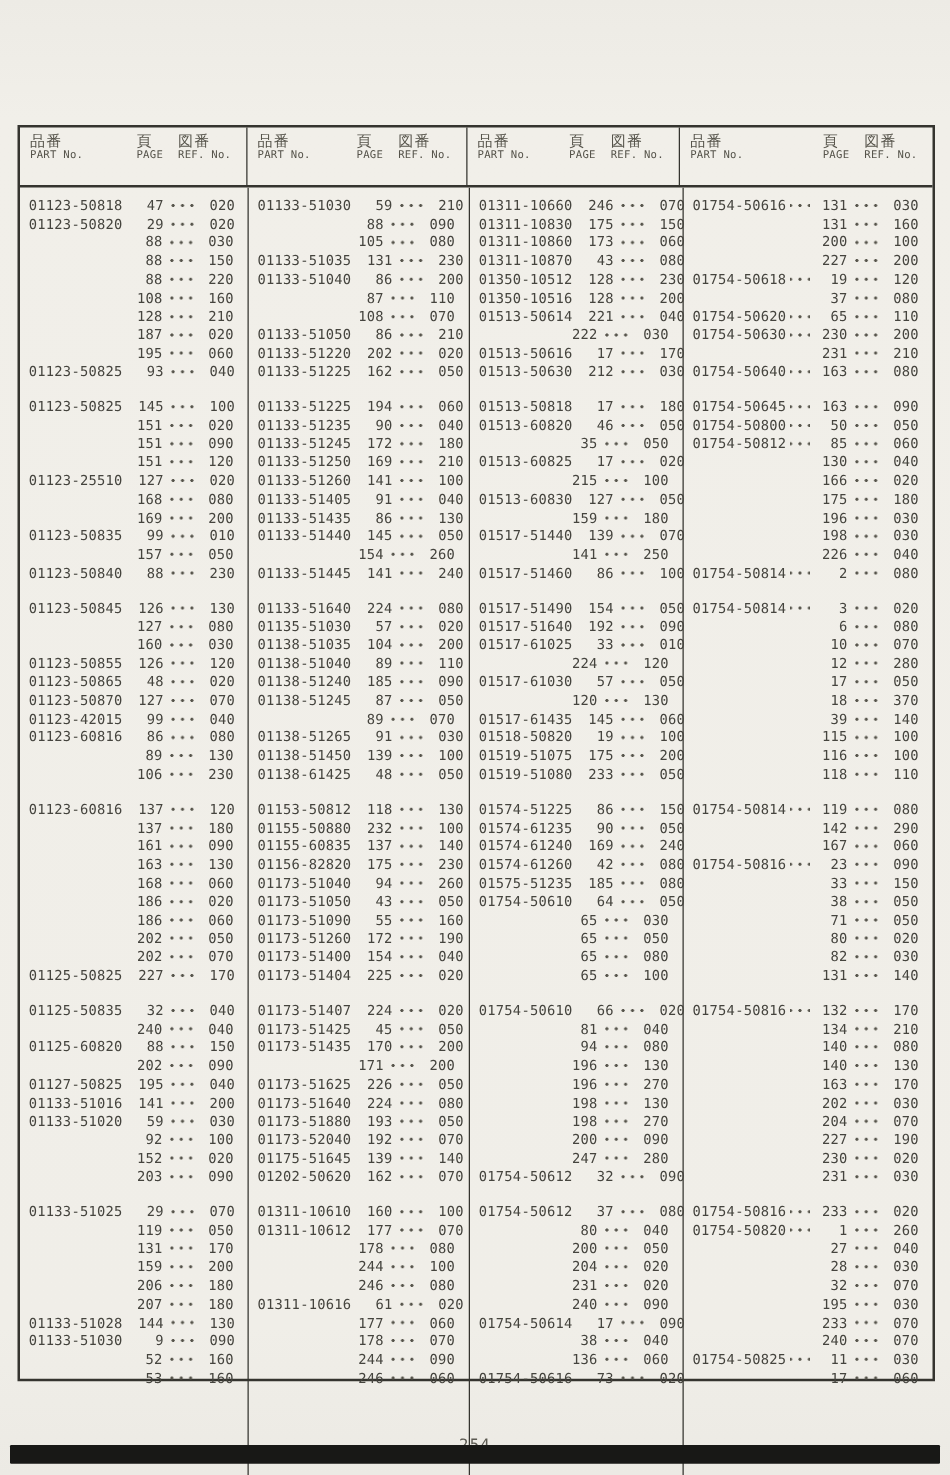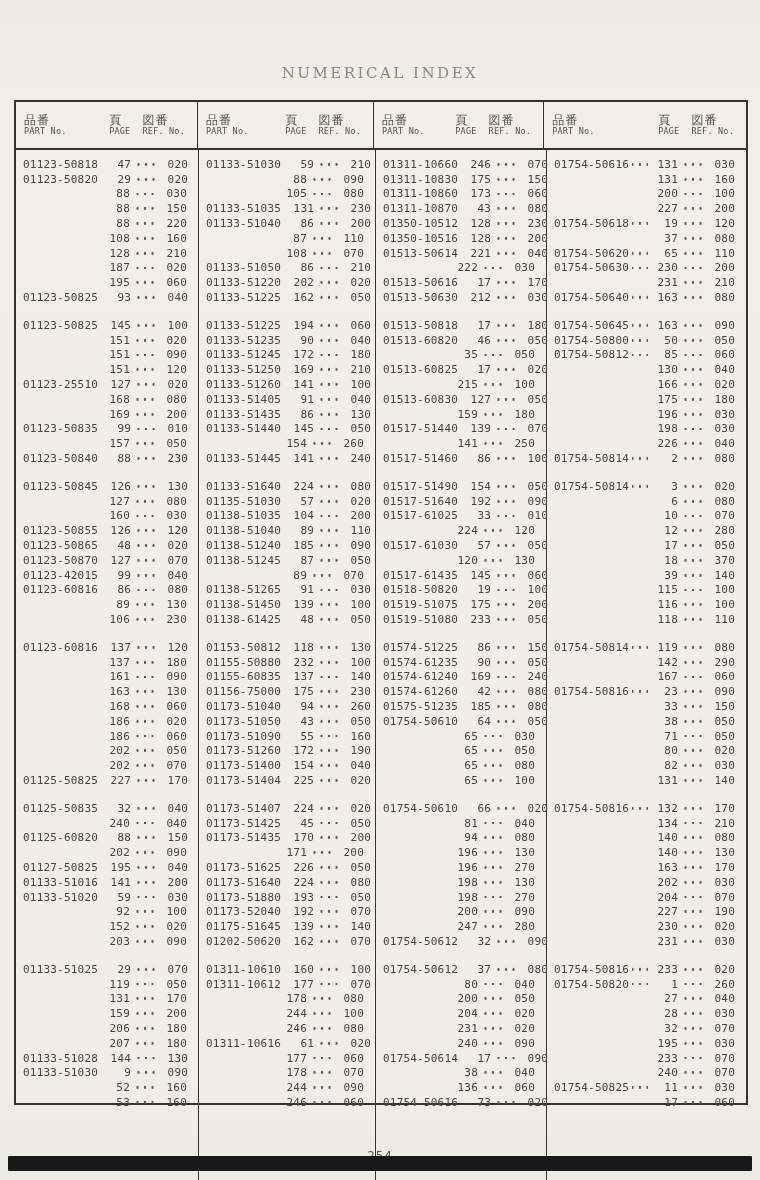--- a/index.html
+++ b/index.html
@@ -32,21 +32,21 @@
   }
   
   .index-table {
     position:absolute; left:14px; top:100px;
     width:734px; height:1005px;
     border:2px solid #35342f;
     background:transparent;
   }
   .thead { display:flex; height:48px; border-bottom:2px solid #35342f; }
   .hcell {
-    display:flex; align-items:center;
+    display:flex; align-items:flex-start;
     padding:5px 12px 5px 8px;
   }
   .hcell, .bcol { border-right:1.5px solid #35342f; }
   .hcell:nth-child(1), .bcol:nth-child(1) { width:183px; }
   .hcell:nth-child(2), .bcol:nth-child(2) { width:177px; }
   .hcell:nth-child(3), .bcol:nth-child(3) { width:171px; }
   .hcell:nth-child(4), .bcol:nth-child(4) { width:203px; border-right:none; }
   .hstack { display:flex; flex-direction:column; line-height:1.05; }
   .hstack .kanji {
     font-family:"DejaVu Sans",sans-serif;
@@ -93,21 +93,20 @@
     width:744px; height:15px;
     background:#181816;
     border-radius:1px;
   }
 </style>
 </head>
 <body>
 
 <div class="page">
 
-  <div class="title-en">NUMERICAL INDEX</div>
 
   <div class="index-table">
     <div class="thead">
       <div class="hcell">
         <div class="hstack">
           <span class="kanji">品番</span>
           <span class="latin">PART No.</span>
         </div>
         <div class="hspacer"></div>
         <div class="hstack">
@@ -837,21 +836,21 @@
               <span class="ref">100</span>
             </div>
             <div class="row has-part">
               <span class="part">01155-60835</span>
               <span class="leader"></span>
               <span class="pg">137</span>
               <span class="mid"></span>
               <span class="ref">140</span>
             </div>
             <div class="row has-part">
-              <span class="part">01156-75000</span>
+              <span class="part">01156-82820</span>
               <span class="leader"></span>
               <span class="pg">175</span>
               <span class="mid"></span>
               <span class="ref">230</span>
             </div>
             <div class="row has-part">
               <span class="part">01173-51040</span>
               <span class="leader"></span>
               <span class="pg">94</span>
               <span class="mid"></span>

